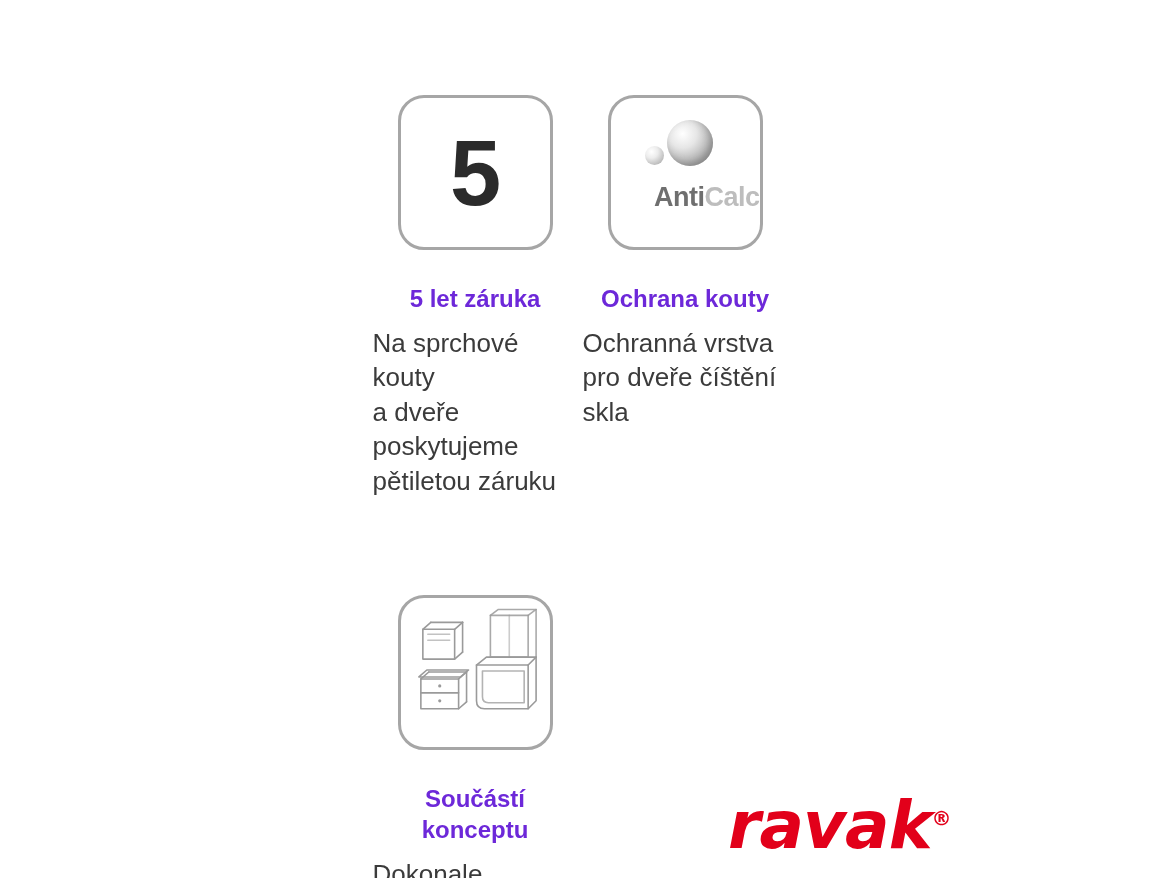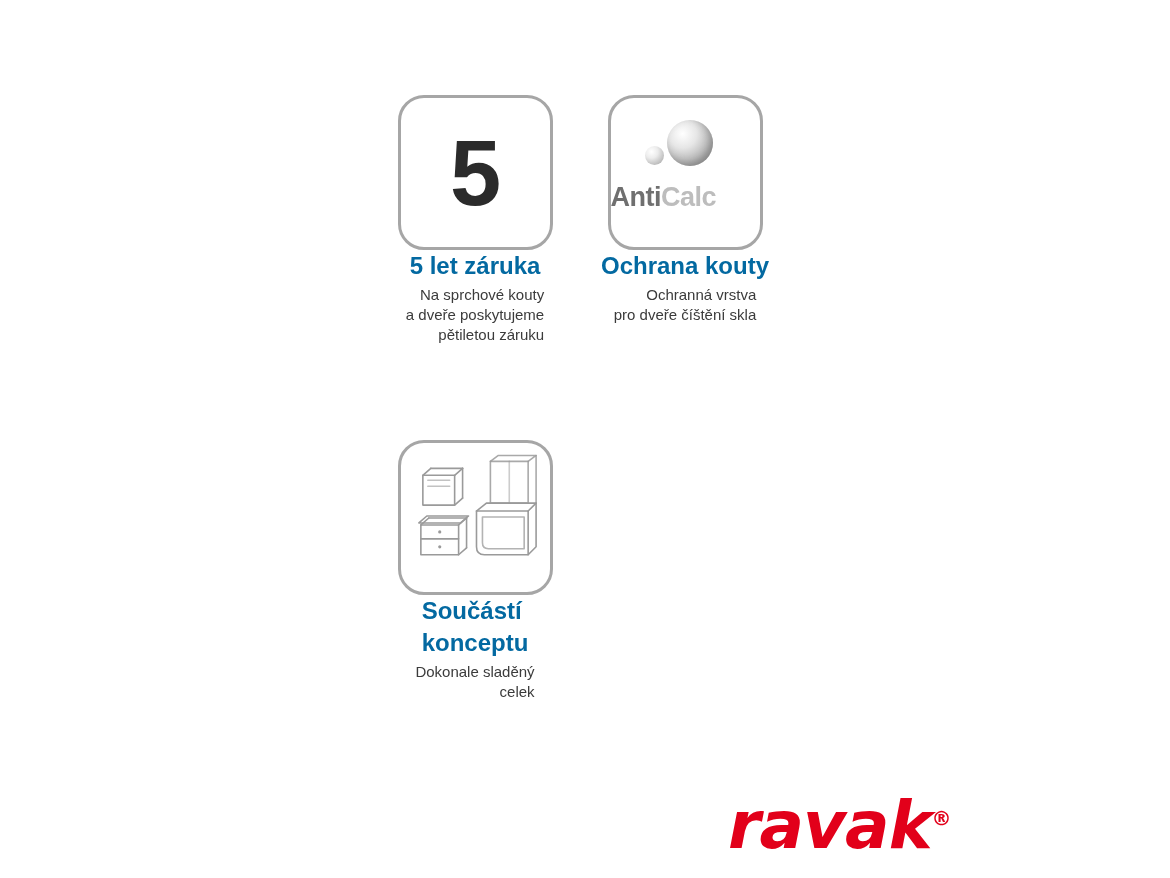--- a/index.html
+++ b/index.html
@@ -52,33 +52,34 @@
     border: 3px solid #a6a6a6;
     border-radius: 26px;
     box-sizing: border-box;
     display: flex;
     align-items: center;
     justify-content: center;
     background: #ffffff;
   }
 
   .feature-title {
-    margin-top: 0;
+    margin-top: 33px;
     font-size: 24px;
     font-weight: bold;
     line-height: 1.32;
-    color: #0369a1;
+    text-align: center;
+    color: #6d28d9;
     max-width: 200px;
   }
 
   .feature-desc {
-    margin-top: 3px;
-    font-size: 15px;
+    margin-top: 11px;
+    font-size: 26px;
     line-height: 1.33;
-    text-align: right;
+    text-align: left;
     color: #3b3b3b;
     max-width: 205px;
     white-space: pre-line;
   }
 
   
   .num-five {
     font-size: 92px;
     font-weight: bold;
     color: #2b2b2b;
@@ -109,21 +110,21 @@
     width: 19px;
     height: 19px;
     border-radius: 50%;
     background: radial-gradient(circle at 34% 30%, #ffffff 0%, #ececec 35%, #c2c2c2 70%, #9a9a9a 100%);
   }
   .anticalc .ac-text {
     position: absolute;
     left: 0;
     right: 0;
     top: 84px;
-    text-align: left;
+    text-align: right;
     font-size: 27px;
     font-weight: bold;
     letter-spacing: -0.5px;
   }
   .ac-anti { color: #6f6f6f; }
   .ac-calc { color: #bdbdbd; }
 
   
   .svg-icon {
     width: 150px;

